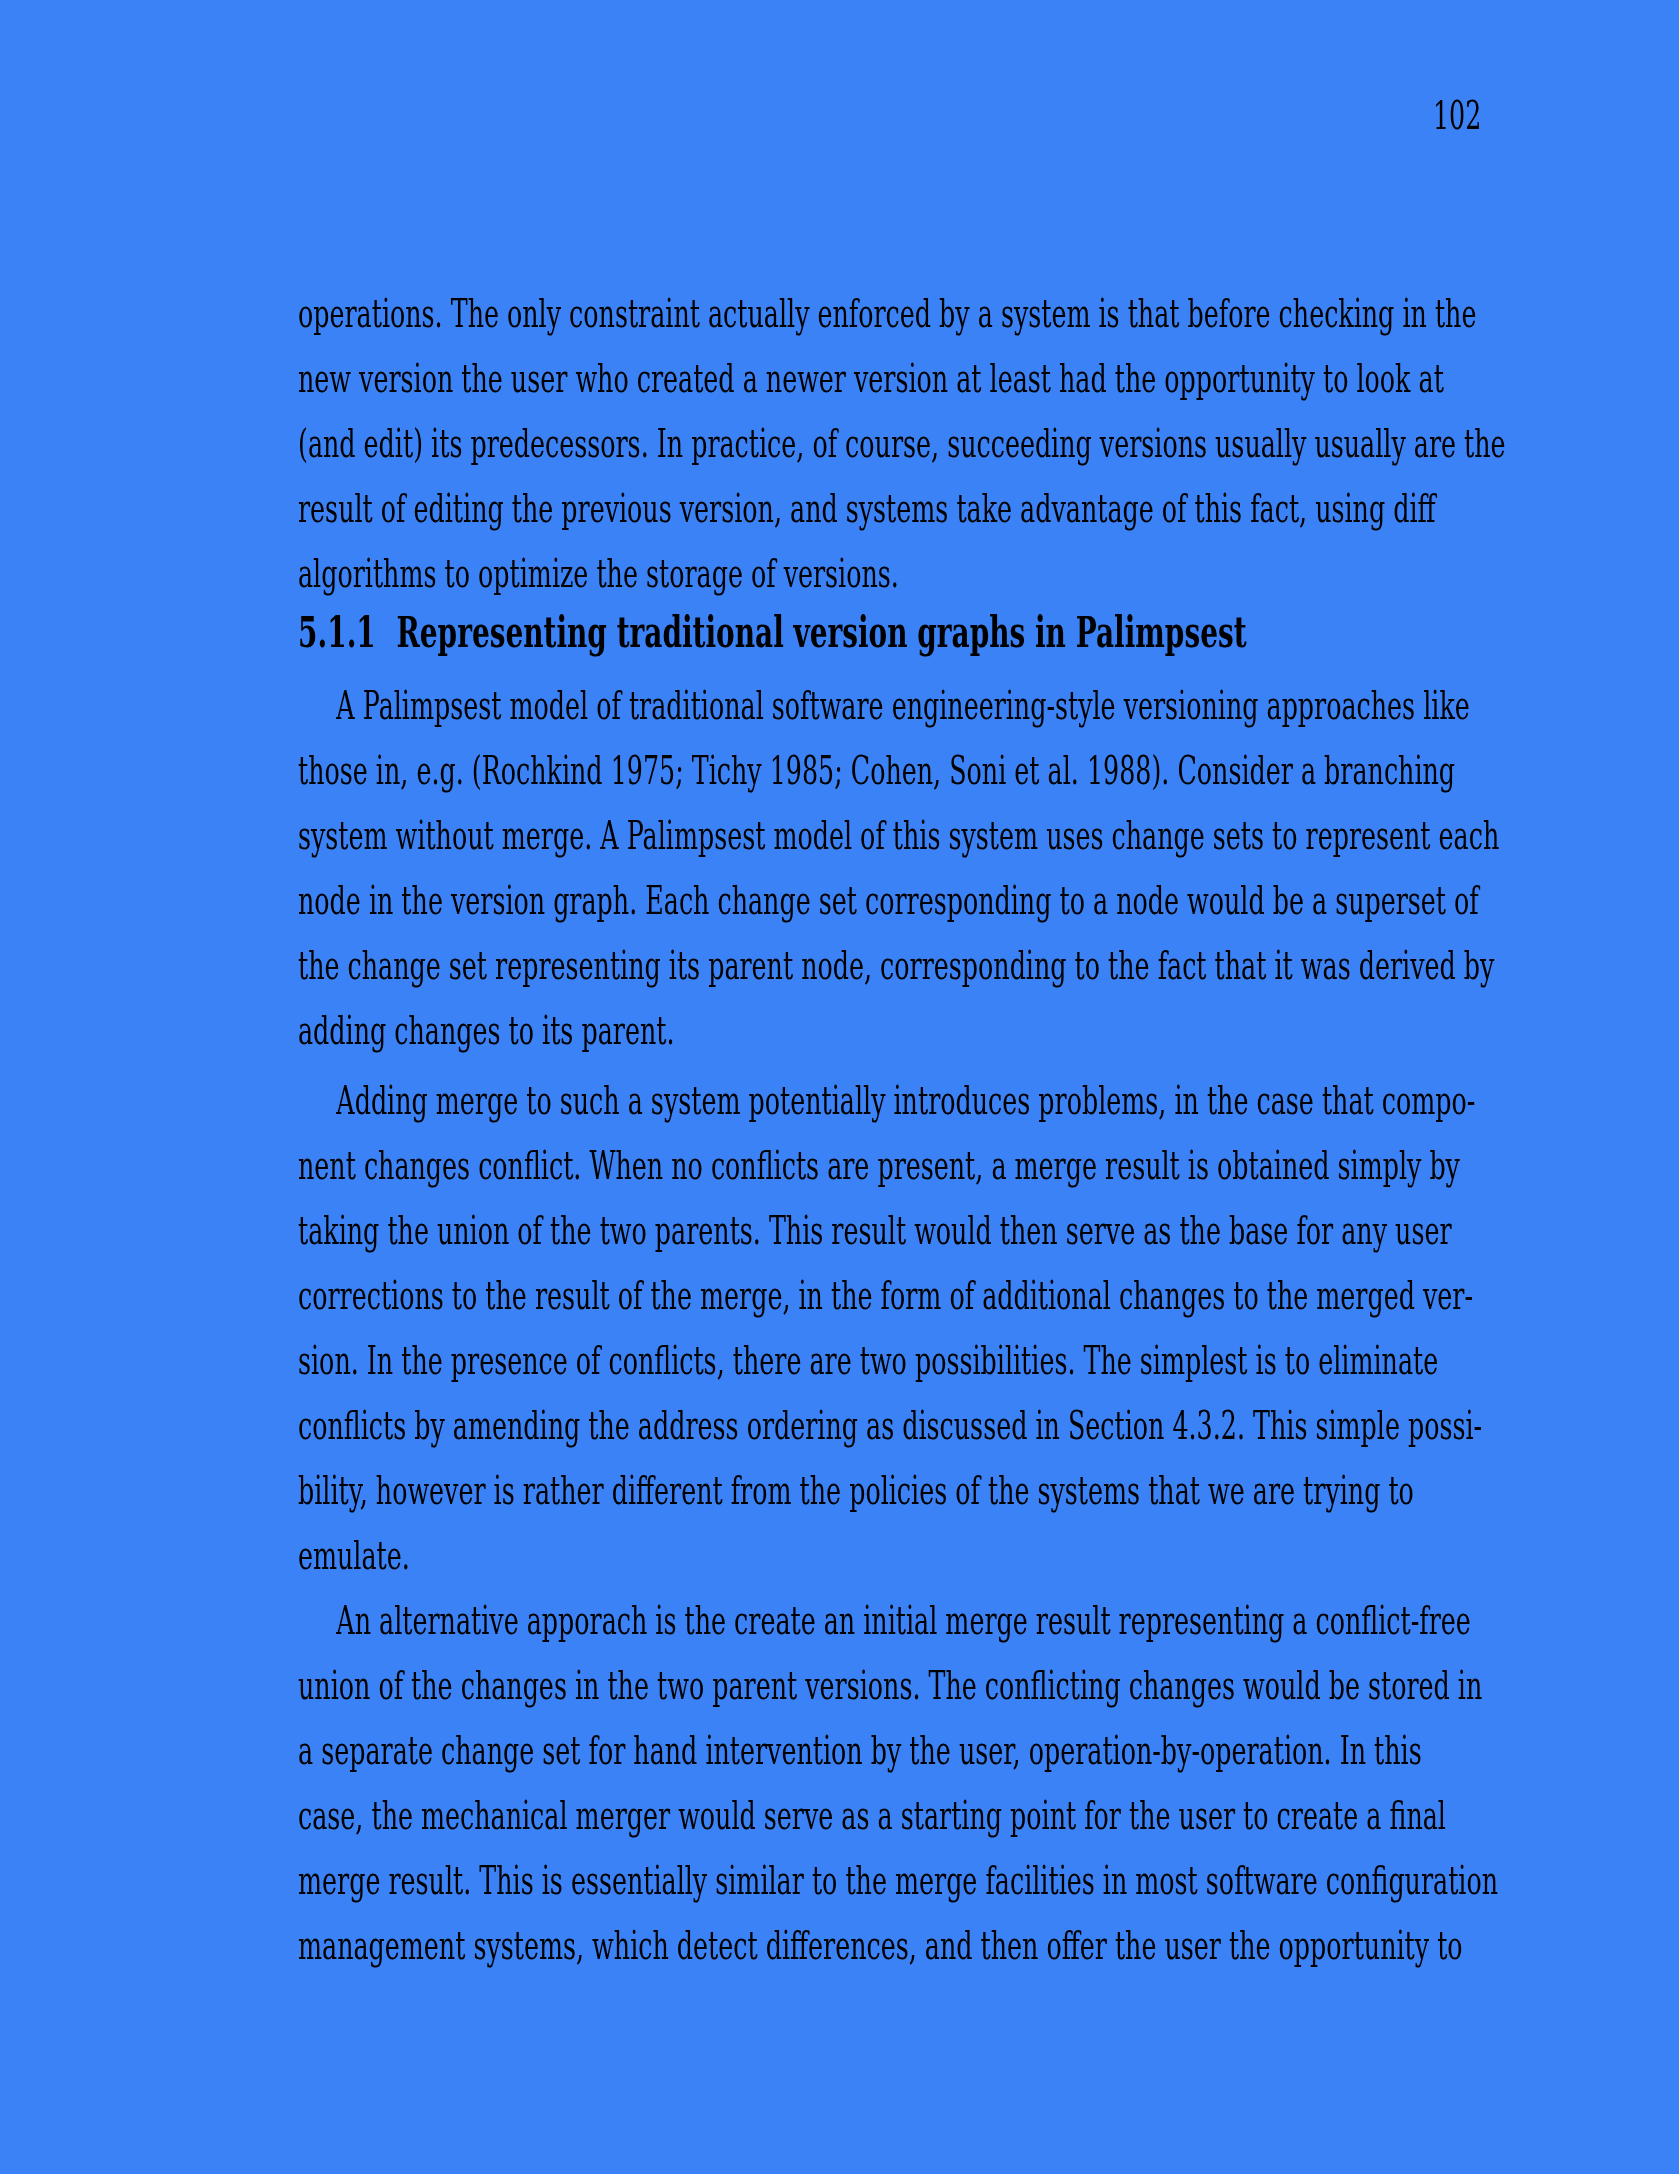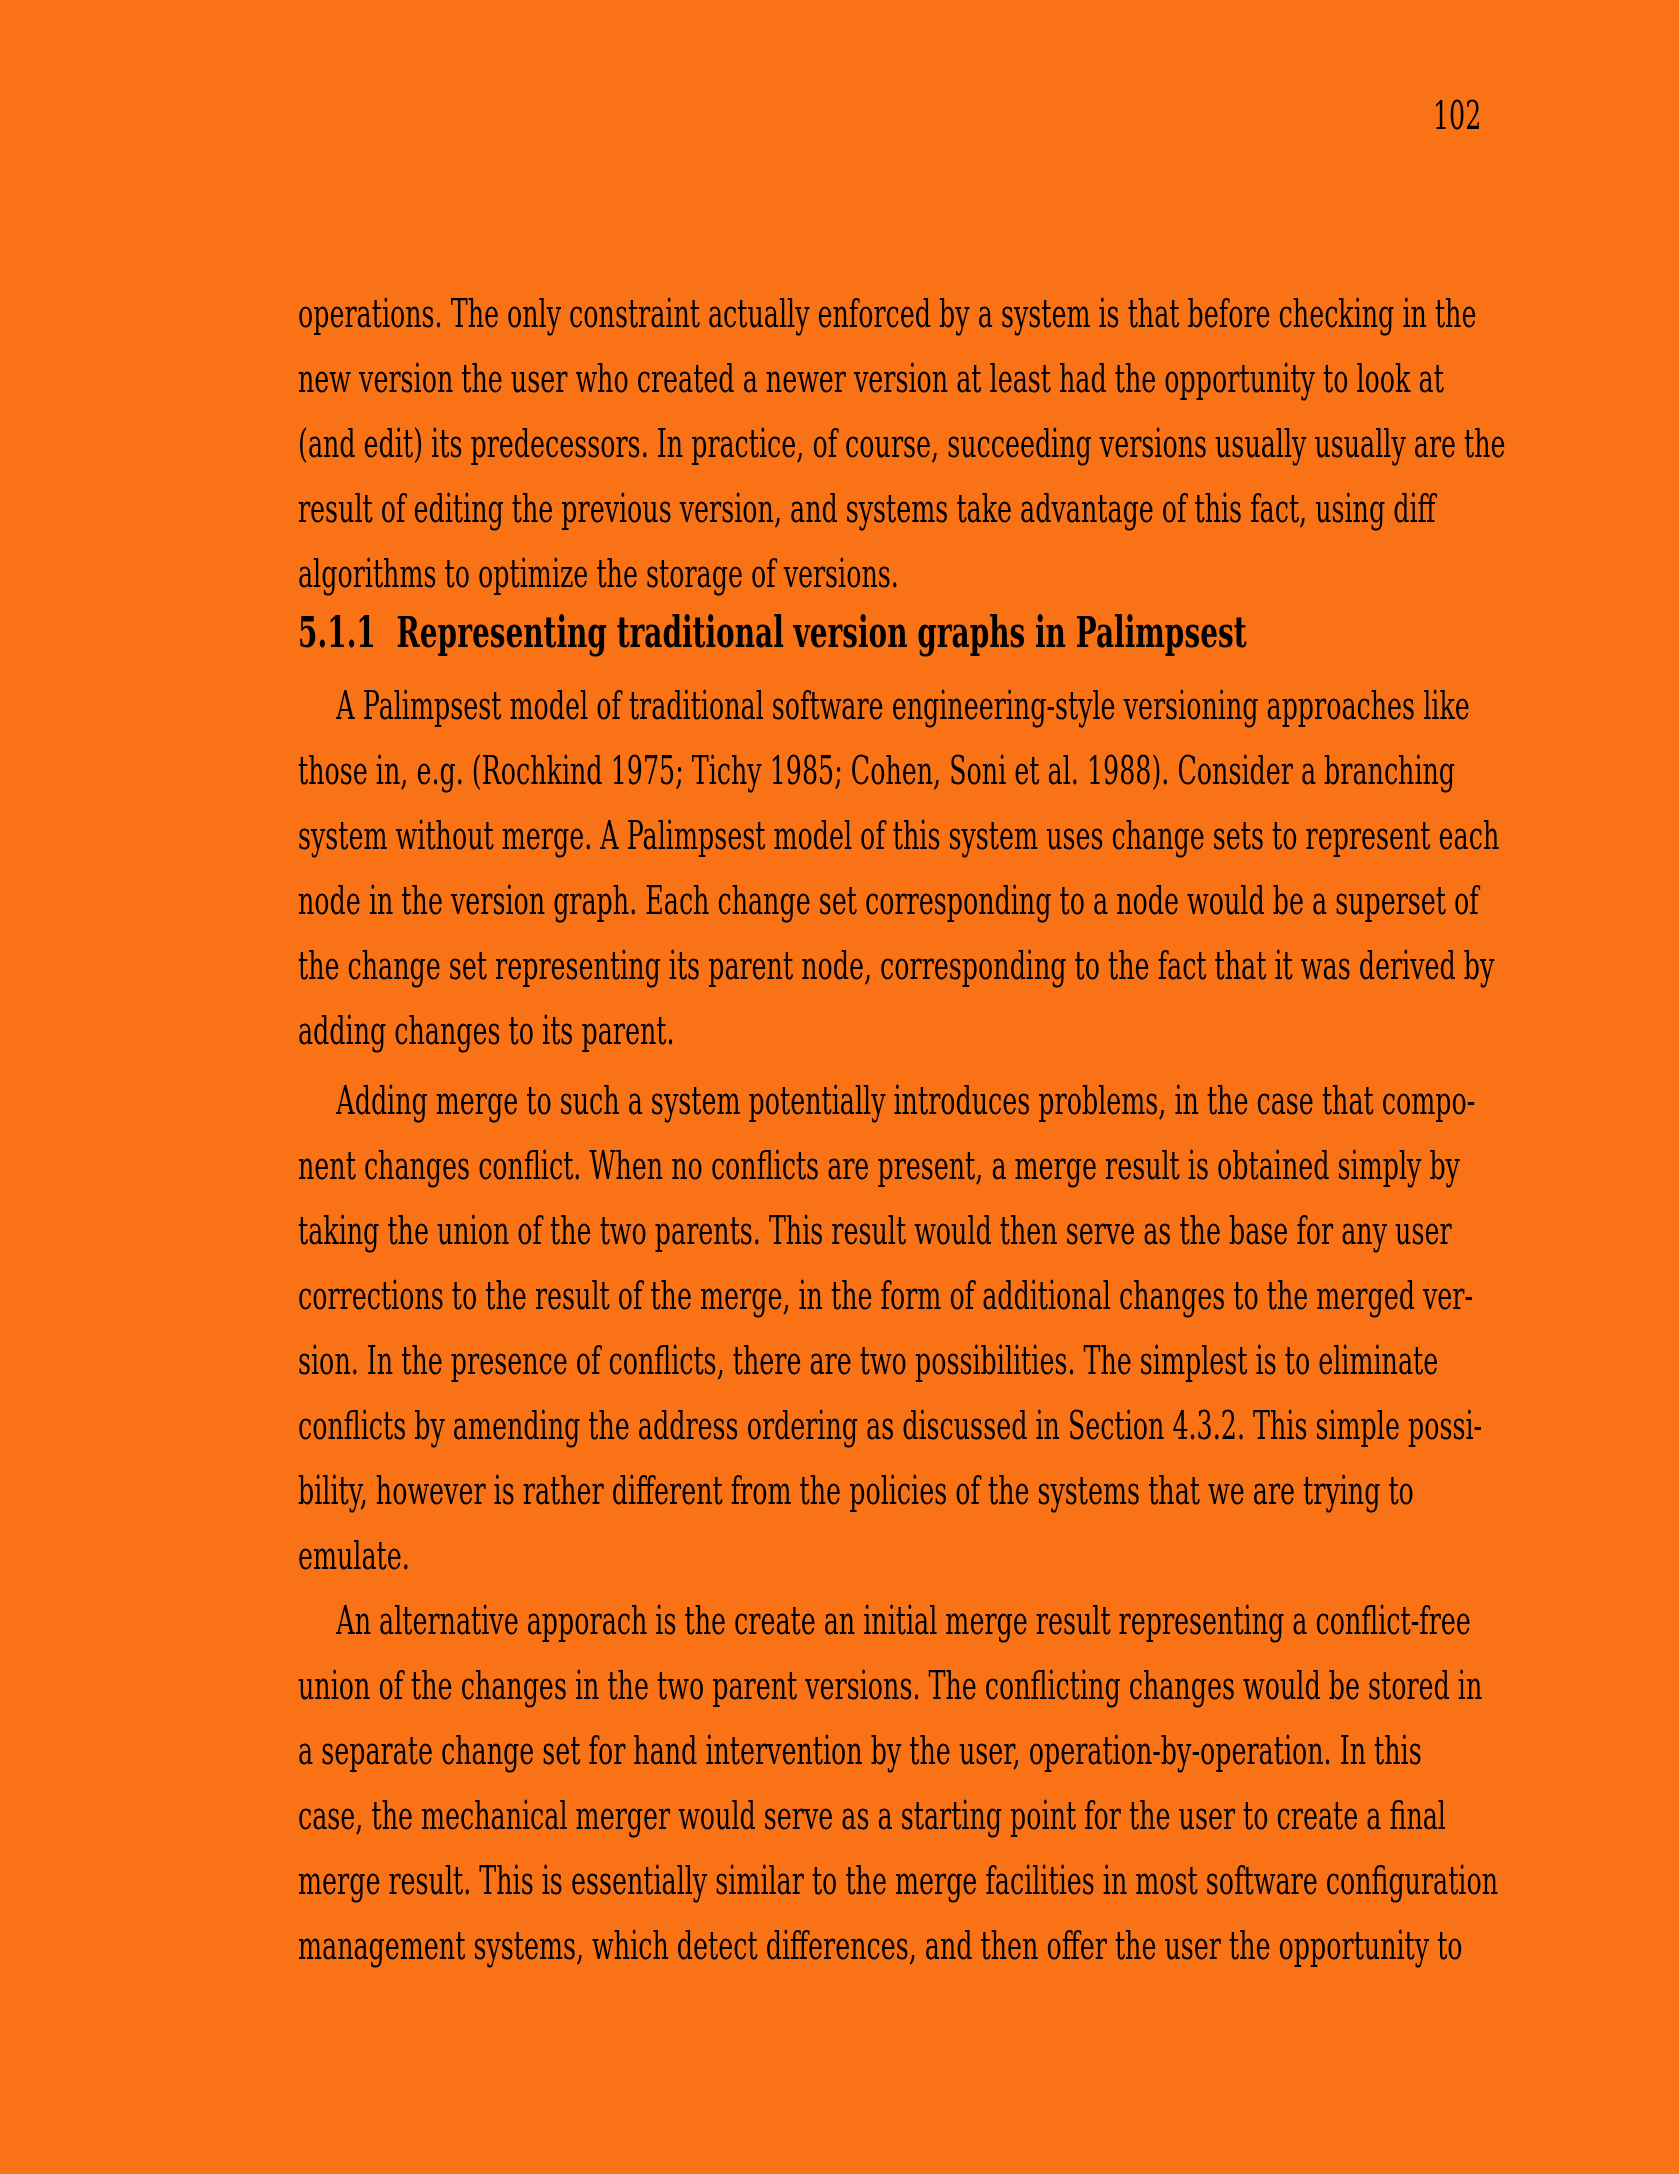--- a/index.html
+++ b/index.html
@@ -4,21 +4,21 @@
 <style>
   html, body {
     margin: 0;
     padding: 0;
     background: #e8e8e8;
   }
   .page {
     position: relative;
     width: 1680px;
     height: 2174px;
-    background: #f97316;
+    background: #3b82f6;
     color: #000000;
     overflow: hidden;
     font-family: "DejaVu Serif", "Liberation Serif", serif;
   }
   
   .pagenum-wrap {
     position: absolute;
     top: 83px;
     left: 0;
     width: 2279px;

